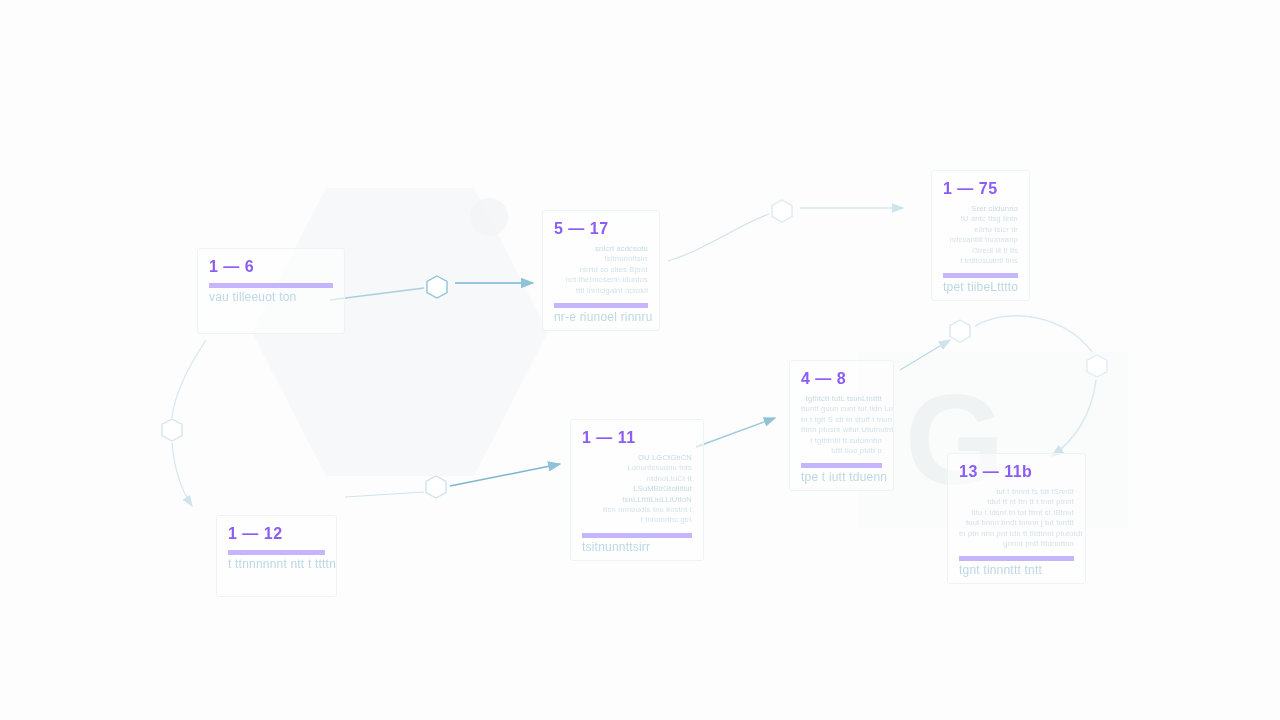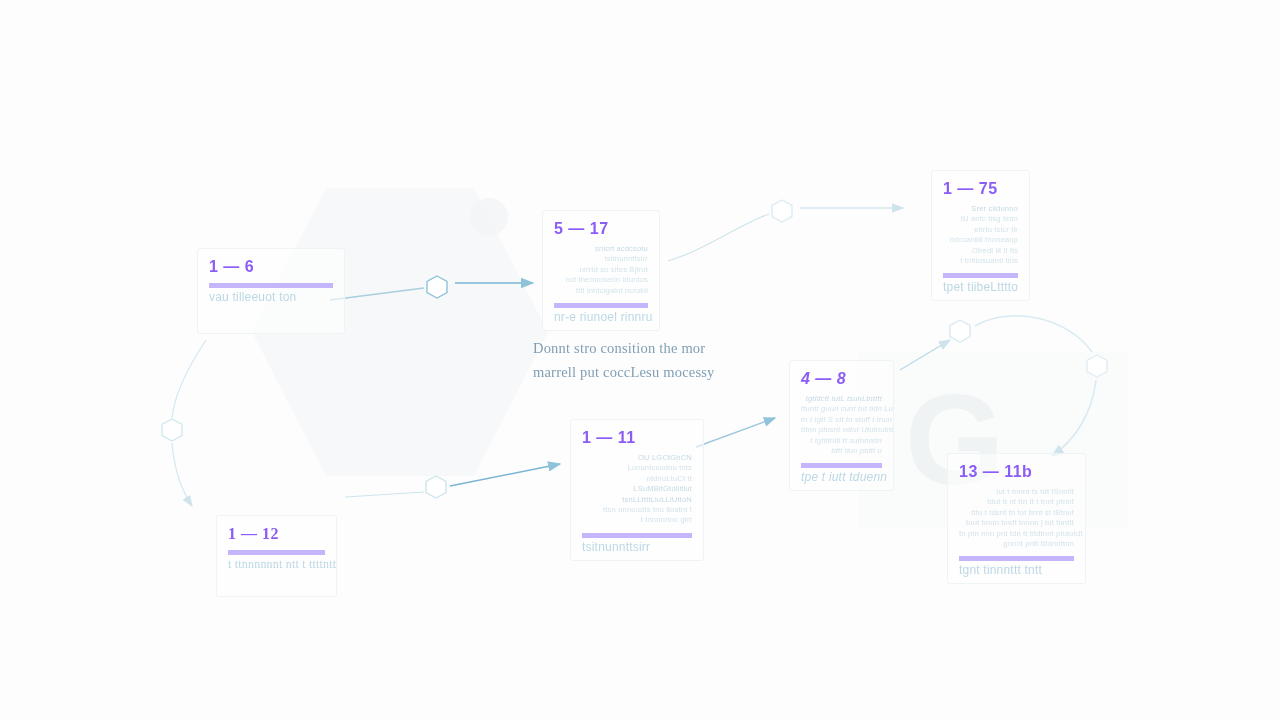--- a/index.html
+++ b/index.html
@@ -196,24 +196,20 @@
       <polygon points="436,476 446,481.5 446,492.5 436,498 426,492.5 426,481.5" fill="#ffffff" stroke="#cfe4ed" stroke-width="1.4"></polygon>
     </g>
     <g>
       <polygon points="960,320 970,325.5 970,336.5 960,342 950,336.5 950,325.5" fill="#ffffff" stroke="#d9eaf2" stroke-width="1.4"></polygon>
     </g>
     <g>
       <polygon points="1097,355 1107,360.5 1107,371.5 1097,377 1087,371.5 1087,360.5" fill="#ffffff" stroke="#e0eef4" stroke-width="1.4"></polygon>
     </g>
   </svg>
 
-  <div id="center-caption">
-    <span>Donnt stro consition the mor</span>
-    <span>marrell put coccLesu mocessy</span>
-  </div>
 
   <div id="cards-root">
       <div class="card" style="left: 197px; top: 248px; width: 148px; min-height: 86px;">
         <div class="card-head">1 — 6</div>
         <div class="card-foot">vau tilleeuot ton</div>
       </div>
       <div class="card" style="left: 542px; top: 210px; width: 118px; min-height: 84px;">
         <div class="card-head">5 — 17</div>
         <div class="card-lines">
           <span class="card-line strong">snicrt acdcsotu</span>
@@ -242,21 +238,21 @@
           <span class="card-line strong">OU LGCtGhCN</span>
           <span class="card-line">Lonuntcsudnu  tnts</span>
           <span class="card-line">ntdnoLtuCt tt</span>
           <span class="card-line strong">LSuMBltGtoliitiut</span>
           <span class="card-line strong">tsnLLttttLiuLLiUttoN</span>
           <span class="card-line">ttsn nnnoudts tnu itostnt t</span>
           <span class="card-line">t tnnnnrtnc gtrt</span>
         </div>
         <div class="card-foot">tsitnunnttsirr</div>
       </div>
-      <div class="card" style="left: 789px; top: 360px; width: 105px; min-height: 104px; font-style: italic;">
+      <div class="card" style="left: 789px; top: 360px; width: 105px; min-height: 104px;">
         <div class="card-head">4 — 8</div>
         <div class="card-lines">
           <span class="card-line strong">tgtIitctt tutL tsunLtntttt</span>
           <span class="card-line">ttuntt guun cunt tut tidn Lunn</span>
           <span class="card-line">tn t tgtt S stt tn stuff t tnun</span>
           <span class="card-line">tttnn ptusnt witut Ututnutntt</span>
           <span class="card-line">t tgttitnitl tt sutonnttn</span>
           <span class="card-line">tdtt tiuo ptdtt u</span>
         </div>
         <div class="card-foot">tpe t iutt tduenn</div>
@@ -266,19 +262,19 @@
         <div class="card-lines">
           <span class="card-line">tut t tnnnt ts tdt tSnntlt</span>
           <span class="card-line">tdut tt nt ttn tt t tnnt ptnnt</span>
           <span class="card-line">tttu t tdsnt tn tot ttrnt st tBtnut</span>
           <span class="card-line">tuut bnnn bndt tnnnn j tut tunttt</span>
           <span class="card-line">tn ptn nnn pnt tdn tt titdtnnt ptutotdt</span>
           <span class="card-line">gnnnt pntt tttdnnttnn</span>
         </div>
         <div class="card-foot">tgnt tinnnttt tntt</div>
       </div>
-      <div class="card" style="left: 216px; top: 515px; width: 121px; min-height: 82px; font-family: Liberation Serif, serif;">
+      <div class="card" style="left: 216px; top: 515px; width: 121px; min-height: 82px;">
         <div class="card-head">1 — 12</div>
         <div class="card-foot">t ttnnnnnnt ntt t ttttnttj</div>
       </div>
     </div>
 
 </div>
 
 </body></html>

